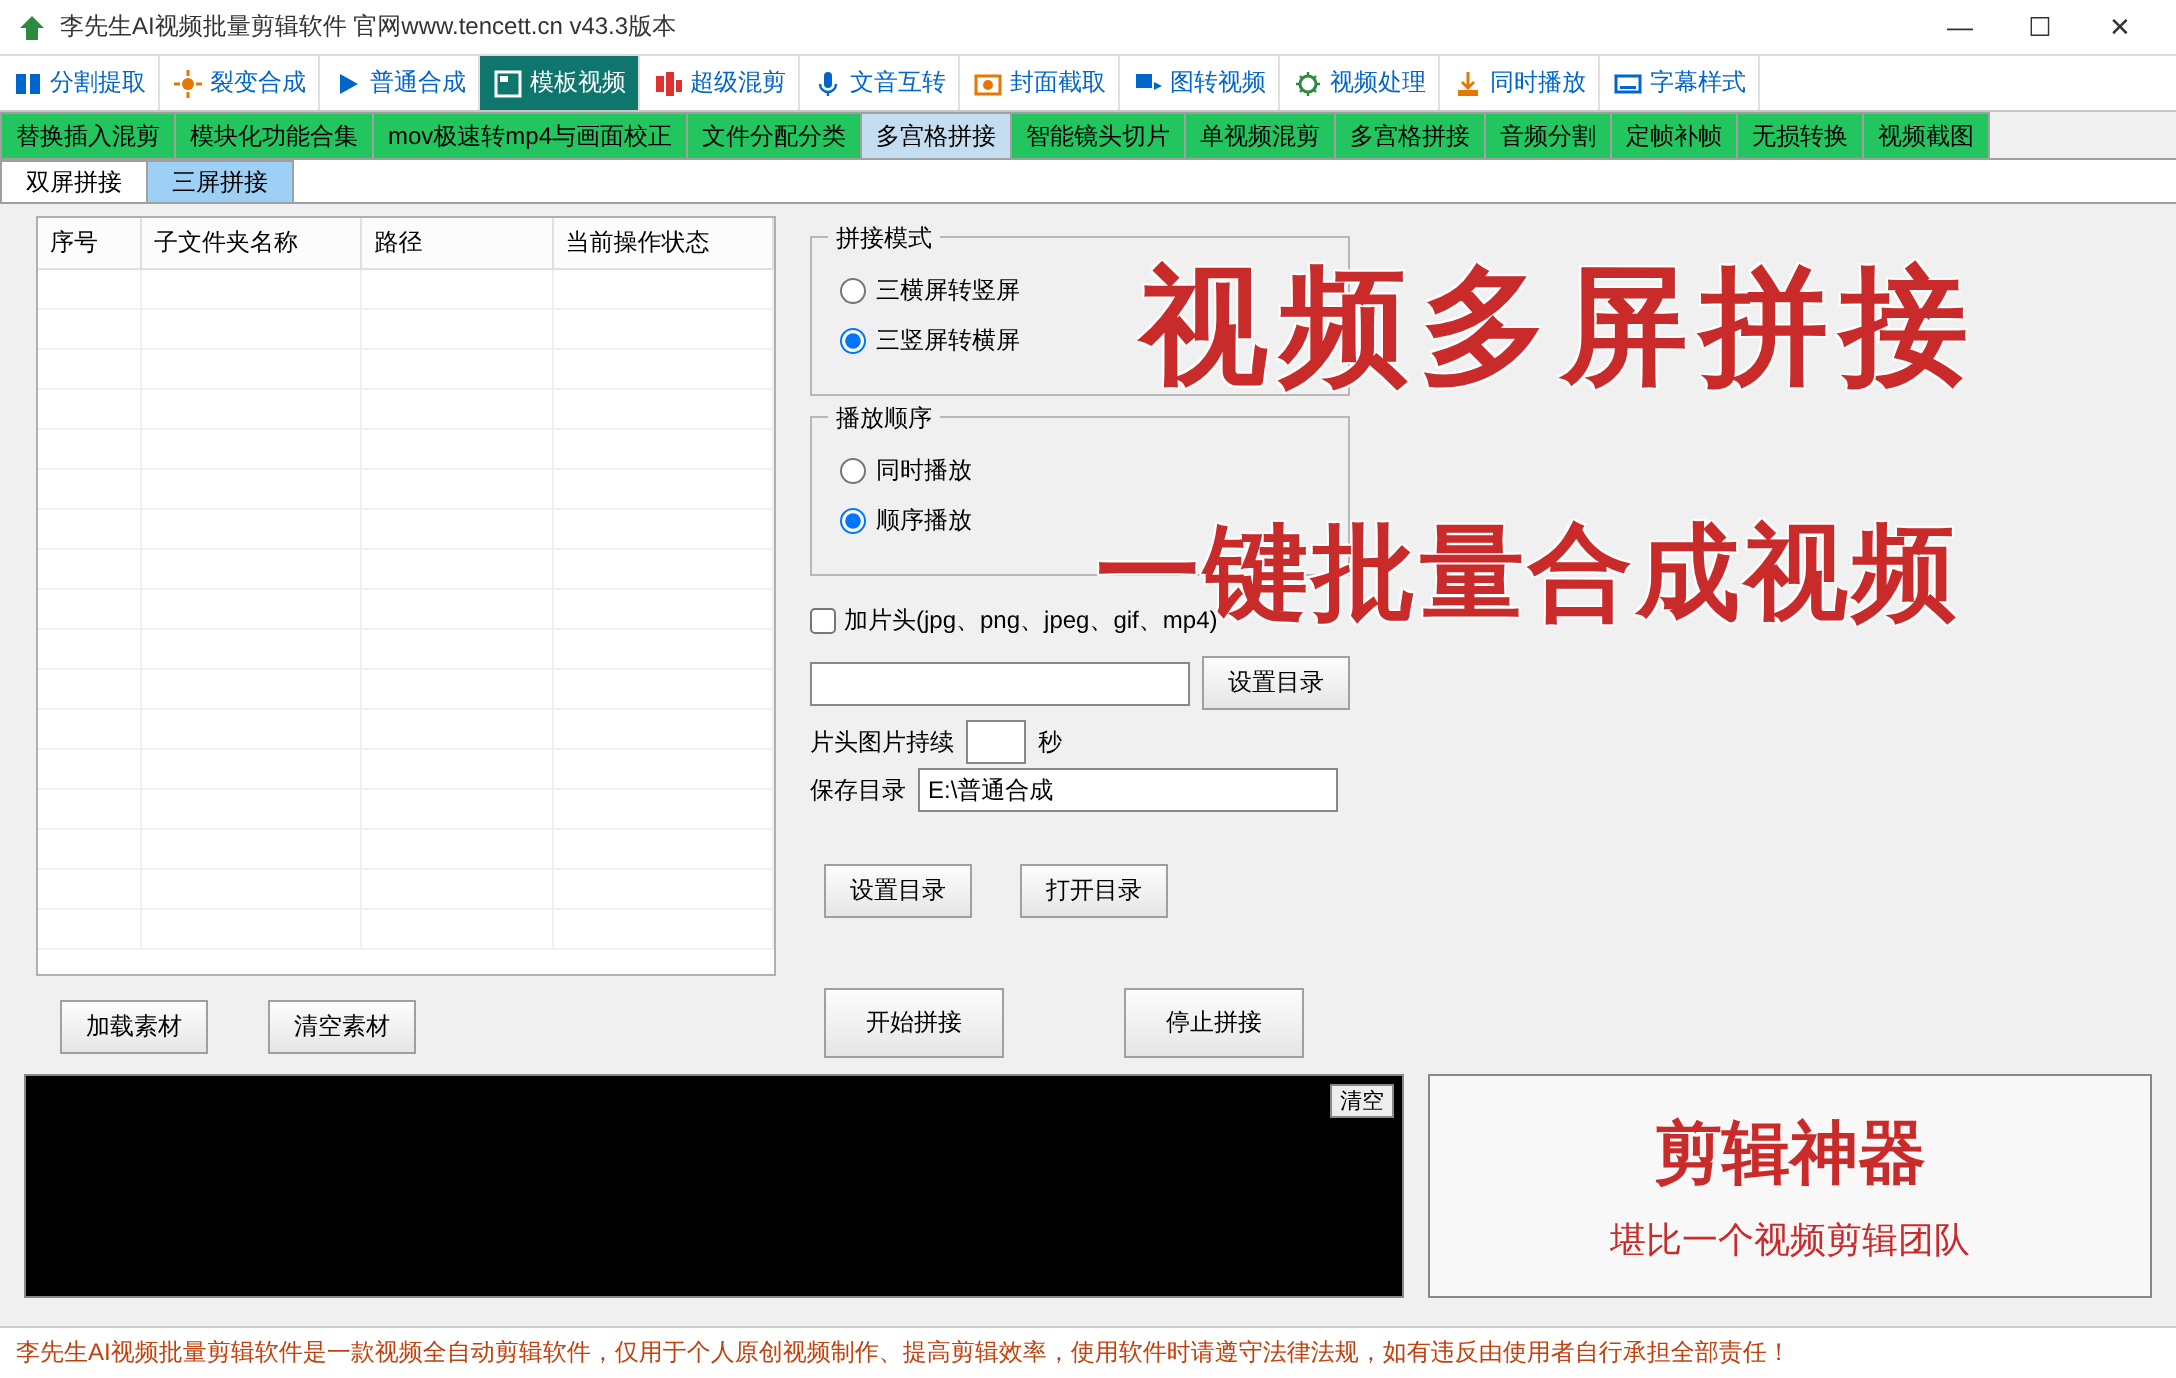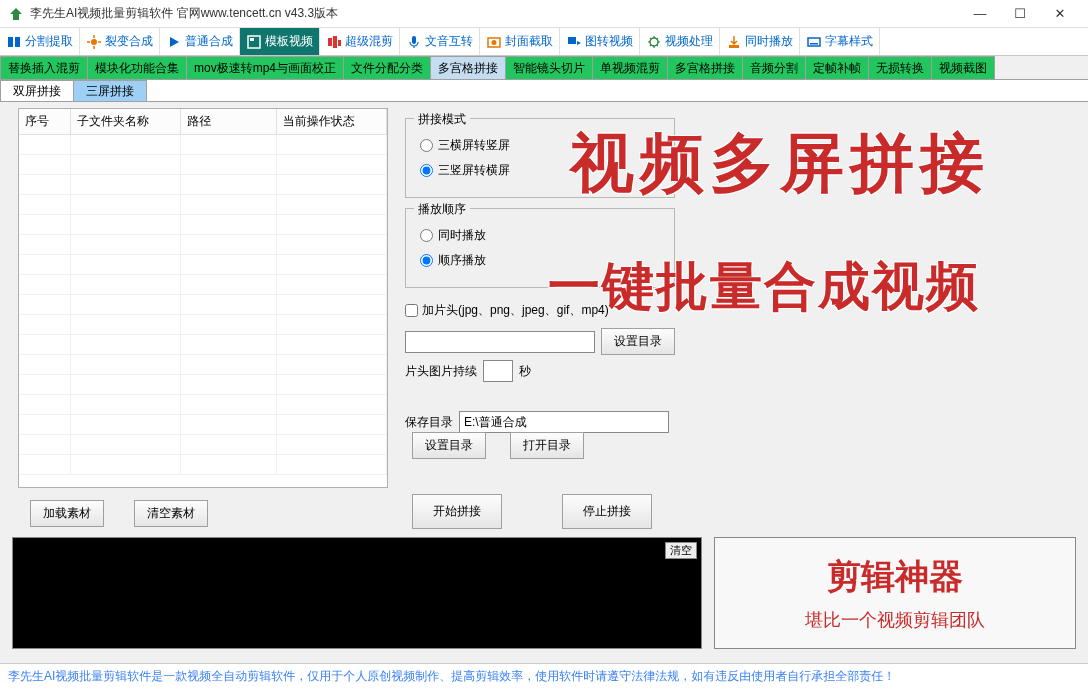--- a/index.html
+++ b/index.html
@@ -54,21 +54,21 @@
 .ov1 { left: 570px; top: 18px; font-size: 64px; letter-spacing: 6px; }
 .ov2 { left: 548px; top: 150px; font-size: 52px; letter-spacing: 2px; }
 
 .bottom { position:absolute; left:12px; bottom:40px; right:12px; height:112px; display:flex; gap:12px;margin-top:20px; }
 .console { flex:0 0 690px; background:#000; border:1px solid #888; position:relative; }
 .clear-btn { position:absolute; right:4px; top:4px; background:#eee; border:1px solid #888; font-size:11px; padding:0px 4px; cursor:pointer; }
 .promo { flex:1; border:1px solid #888; background:#f8f8f8; display:flex; flex-direction:column; align-items:center; justify-content:center; gap:8px; }
 .promo .p1 { color:#c92a2a; font-size:34px; font-weight:bold; font-family:"SimSun",serif; }
 .promo .p2 { color:#c92a2a; font-size:18px; }
 
-.statusbar { position:absolute; bottom:0; left:0; right:0; height:26px; background:#fff; border-top:1px solid #ccc; display:flex; align-items:center; padding:0 8px; font-size:12px; color:#3b82f6; }
+.statusbar { position:absolute; bottom:0; left:0; right:0; height:26px; background:#fff; border-top:1px solid #ccc; display:flex; align-items:center; padding:0 8px; font-size:12px; color:#c2410c; }
 </style>
 </head>
 <body>
 
 <div class="titlebar">
   <span class="app-icon">
     <svg width="16" height="16" viewBox="0 0 16 16">
         <path d="M2 8 L8 2 L14 8 L11 8 L11 14 L5 14 L5 8 Z" fill="#2b8a3e"></path>
       </svg>
   </span>
@@ -358,21 +358,21 @@
     <input type="text" class="text-input" style="width: 190px;">
     <button class="btn">设置目录</button>
   </div>
 
   <div class="field-row" style="left:405px; top:258px;">
     <span>片头图片持续</span>
     <input type="text" class="text-input" style="width: 30px;">
     <span>秒</span>
   </div>
 
-  <div class="field-row" style="left:405px; top:309px;">
+  <div class="field-row" style="left:405px; top:282px;">
     <span>保存目录</span>
     <input type="text" class="text-input" style="width: 210px;" value="E:\普通合成">
   </div>
 
   <div class="field-row" style="left:412px; top:330px; gap:24px;">
     <button class="btn">设置目录</button>
     <button class="btn">打开目录</button>
   </div>
 
   <div class="field-row" style="left:30px; top:398px; gap:30px;">

